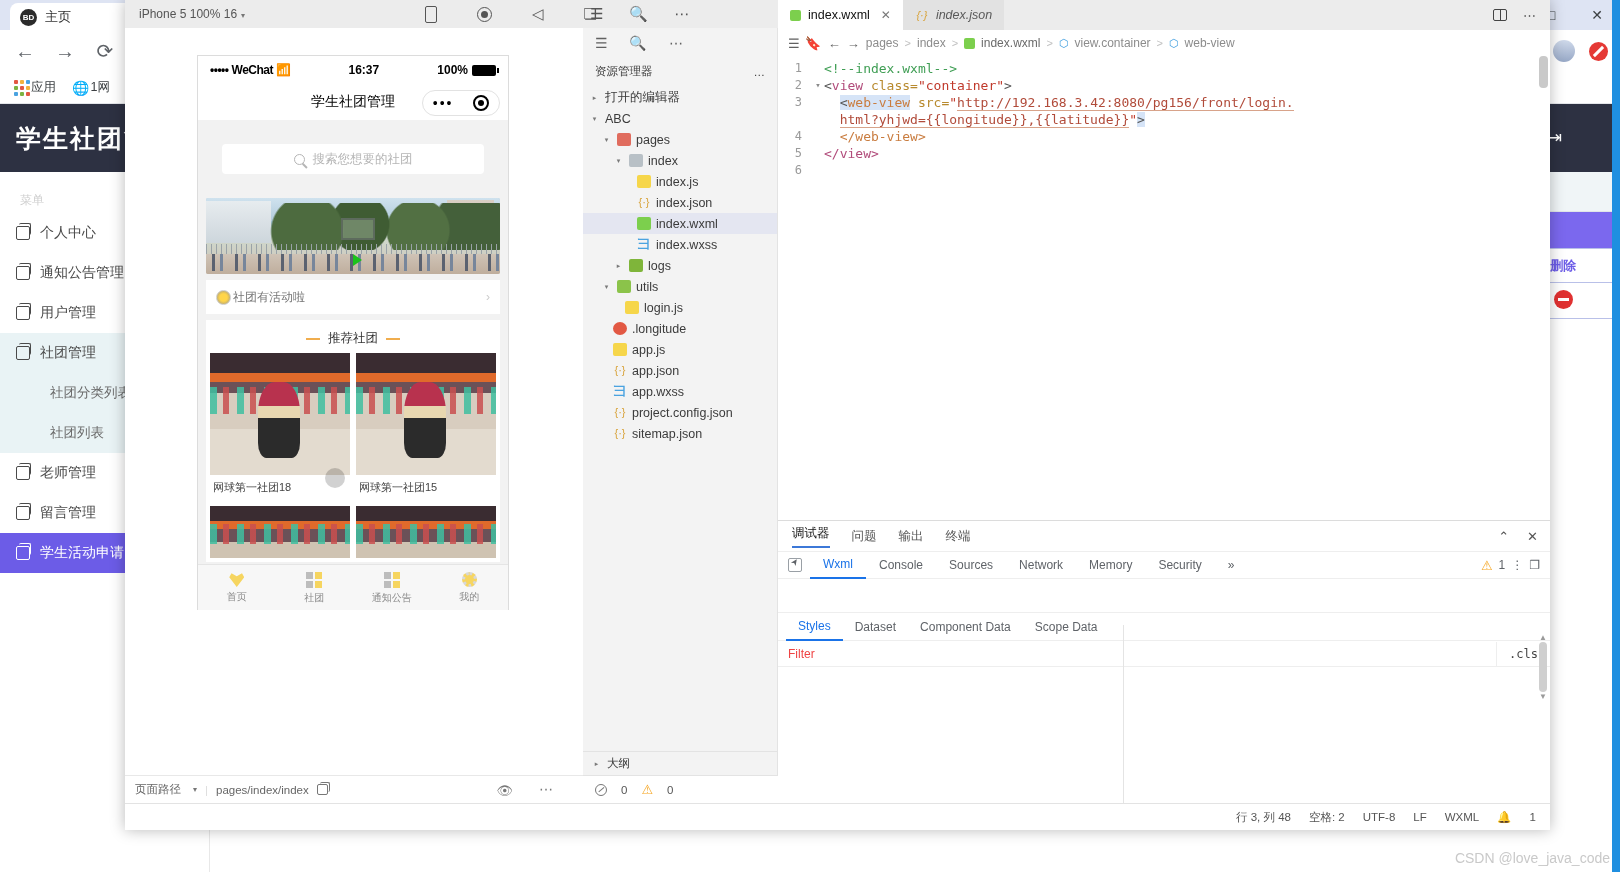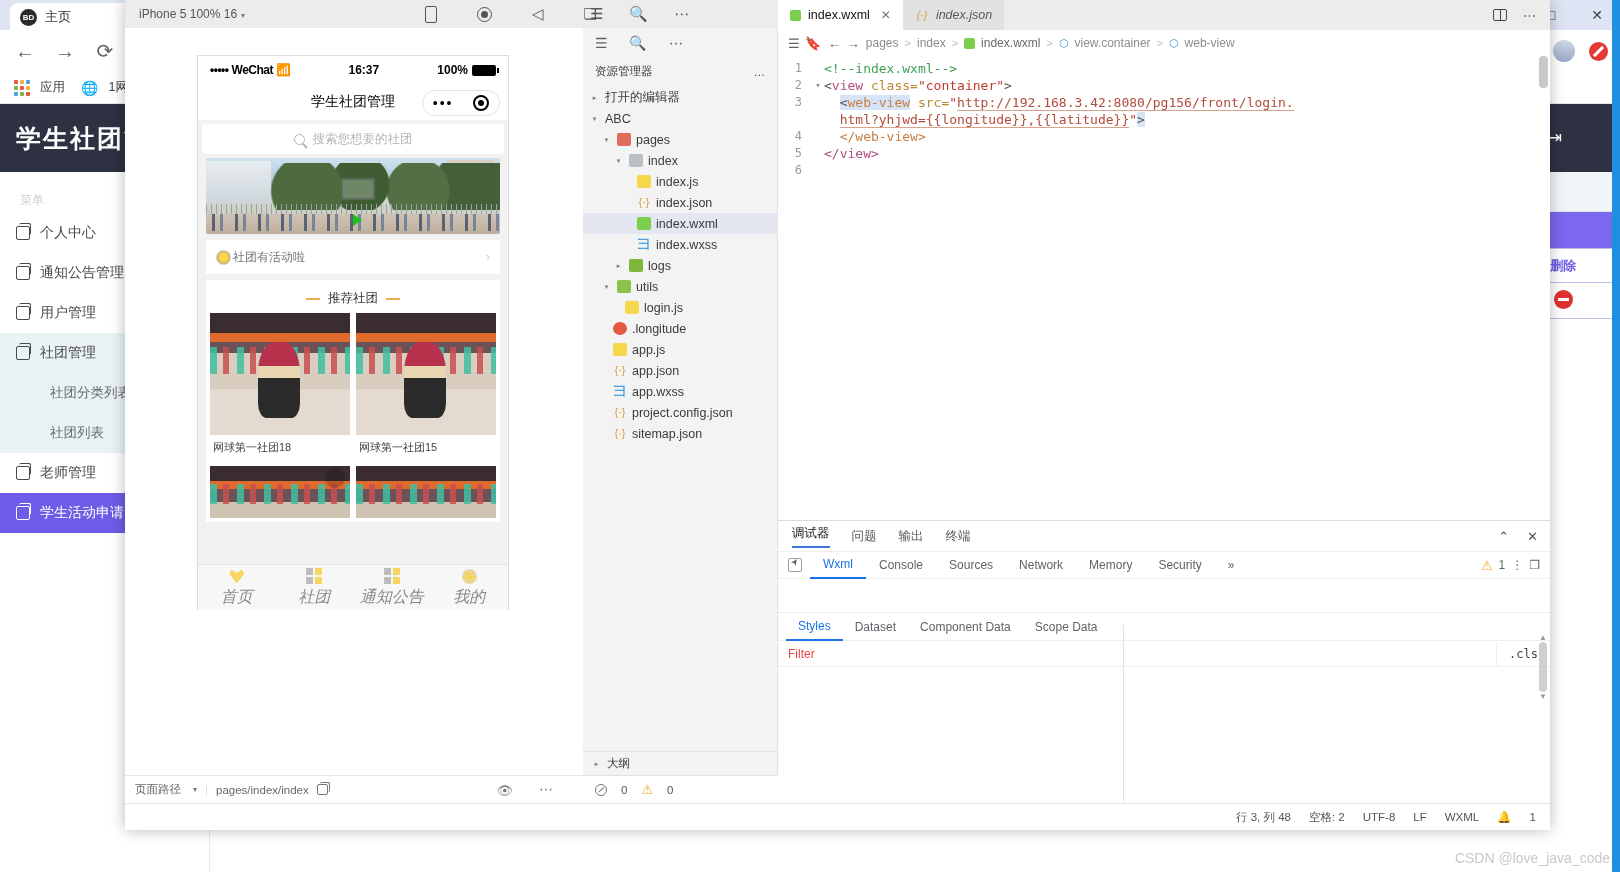--- a/index.html
+++ b/index.html
@@ -49,21 +49,21 @@
     content: ""; position: absolute; left: 3px; top: 8px; width: 13px; height: 3px; background: #fff;
     transform: rotate(-45deg);
   }
   .bookmarks {
     position: absolute; left: 0; top: 72px; width: 1620px; height: 32px;
     background: #fff; display: flex; align-items: center; padding: 0 14px; gap: 16px;
     font-size: 12.5px; color: #3c4043; border-bottom: 1px solid #e4e6ea;
   }
   .apps-grid { display: inline-grid; grid-template-columns: repeat(3, 4px); gap: 2px; }
   .apps-grid i { width: 4px; height: 4px; border-radius: 1px; display: block; }
-  .bm-item { display: flex; align-items: center; gap: 10px; }
+  .bm-item { display: flex; align-items: center; gap: 1px; }
   .globe-ico { font-size: 14px; color: #4b8fd6; }
 
   
   .winbtns { position: absolute; right: 0; top: 0; height: 30px; display: flex; align-items: center; }
   .winbtn { width: 46px; height: 30px; display: flex; align-items: center; justify-content: center;
     font-size: 14px; color: #3c4043; }
 
   
   .admin { position: absolute; left: 0; top: 104px; width: 1620px; height: 768px; background: #fff; }
   .admin-header {
@@ -155,21 +155,21 @@
     position: absolute; right: 8px; top: 6px; width: 78px; height: 26px;
     border: 1px solid #e2e2e2; border-radius: 13px; display: flex; align-items: center;
     justify-content: space-around; background: #fff;
   }
   .caps-dots { letter-spacing: 2px; font-size: 14px; color: #000; line-height: 1; }
   .caps-circle { width: 16px; height: 16px; border: 2px solid #000; border-radius: 50%;
     display: flex; align-items: center; justify-content: center; }
   .caps-circle i { width: 6px; height: 6px; border-radius: 50%; background: #000; display: block; }
   .ph-body { height: 444px; background: #f2f2f2; overflow: hidden; position: relative; }
   .ph-search {
-    margin: 4px; height: 30px; background: #fff; border-radius: 4px;
+    margin: 24px; height: 30px; background: #fff; border-radius: 4px;
     display: flex; align-items: center; justify-content: center; gap: 8px;
     font-size: 12.5px; color: #b5b5b5;
   }
   .mag {
     width: 11px; height: 11px; border: 1.5px solid #b5b5b5; border-radius: 50%; position: relative;
   }
   .mag::after { content: ""; position: absolute; right: -4px; bottom: -3px; width: 6px; height: 1.5px;
     background: #b5b5b5; transform: rotate(45deg); }
   .banner { margin: 0 8px; height: 76px; position: relative; overflow: hidden; border-radius: 2px;
     background: linear-gradient(#b8cfe0 0%, #9fc0d2 32%, #cfd7cc 55%, #cdc2b4 100%); }
@@ -219,21 +219,21 @@
   .card-label { font-size: 11px; color: #444; padding: 5px 3px; background: #fff; }
   .card-img2 { height: 52px; background:
       linear-gradient(#3a2c31 0 28%, #e06a2b 28% 44%, #6b5158 44% 70%, #cfc3b2 70% 100%); position: relative; overflow: hidden; }
   .card-img2 .crowd { position: absolute; left: 0; top: 34%; width: 100%; height: 40%;
     background: repeating-linear-gradient(90deg,
       #3fbfa0 0 7px, transparent 7px 13px, #c94f4f 13px 19px, transparent 19px 27px); opacity: .85; }
   .scroll-thumb { position: absolute; left: 127px; top: 348px; width: 20px; height: 20px;
     border-radius: 50%; background: rgba(0,0,0,0.18); }
   .ph-tabbar { height: 46px; background: #f7f7f7; border-top: 1px solid #e5e5e5;
     display: flex; align-items: center; }
-  .tabitem { flex: 1; text-align: center; font-size: 16px; color: #8a8a8a; font-style: italic; }
+  .tabitem { flex: 1; text-align: center; font-size: 10px; color: #8a8a8a; }
   .heart { width: 15px; height: 15px; background: #f6d560; margin: 1px auto 3px;
     clip-path: polygon(50% 100%, 0% 35%, 15% 8%, 50% 28%, 85% 8%, 100% 35%); }
   .grid4 { display: grid; grid-template-columns: 7px 7px; grid-template-rows: 7px 7px; gap: 2px;
     margin: 1px auto 3px; width: 16px; }
   .grid4 i { display: block; background: #bdbdbd; }
   .grid4 i.hl { background: #f6d560; }
   .gear { width: 15px; height: 15px; border-radius: 50%; background: #f6d560;
     border: 3px dotted #d8d8d8; margin: 1px auto 3px; }
   .sim-bottom { position: absolute; left: 0; bottom: 0; width: 458px; height: 28px; background: #fff;
     border-top: 1px solid #e8e8e8; display: flex; align-items: center; padding: 0 10px; gap: 8px;
@@ -437,20 +437,24 @@
         </div>
         <div class="side-sub">
           <span>社团分类列表</span>
         </div>
         <div class="side-sub">
           <span>社团列表</span>
         </div>
         <div class="side-item">
           <span class="copy-ico"></span>
           <span>老师管理</span>
+        </div>
+        <div class="side-item">
+          <span class="copy-ico"></span>
+          <span>留言管理</span>
         </div>
         <div class="side-item selected">
           <span class="copy-ico"></span>
           <span>学生活动申请</span>
         </div>
       </div>
       <div class="admin-main">
         <div class="crumb-bar"></div>
         <div class="purple-bar"></div>
         <table class="dtable">

